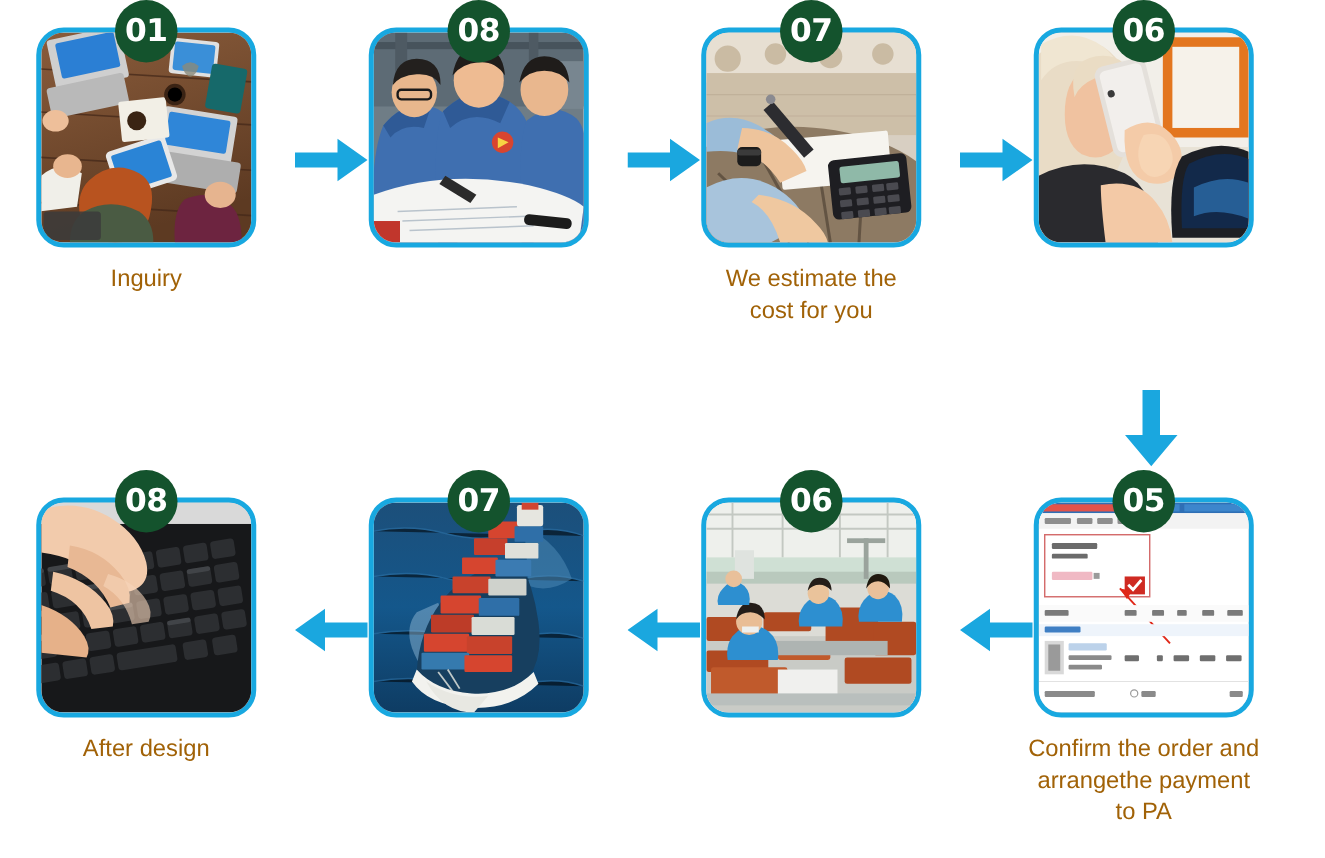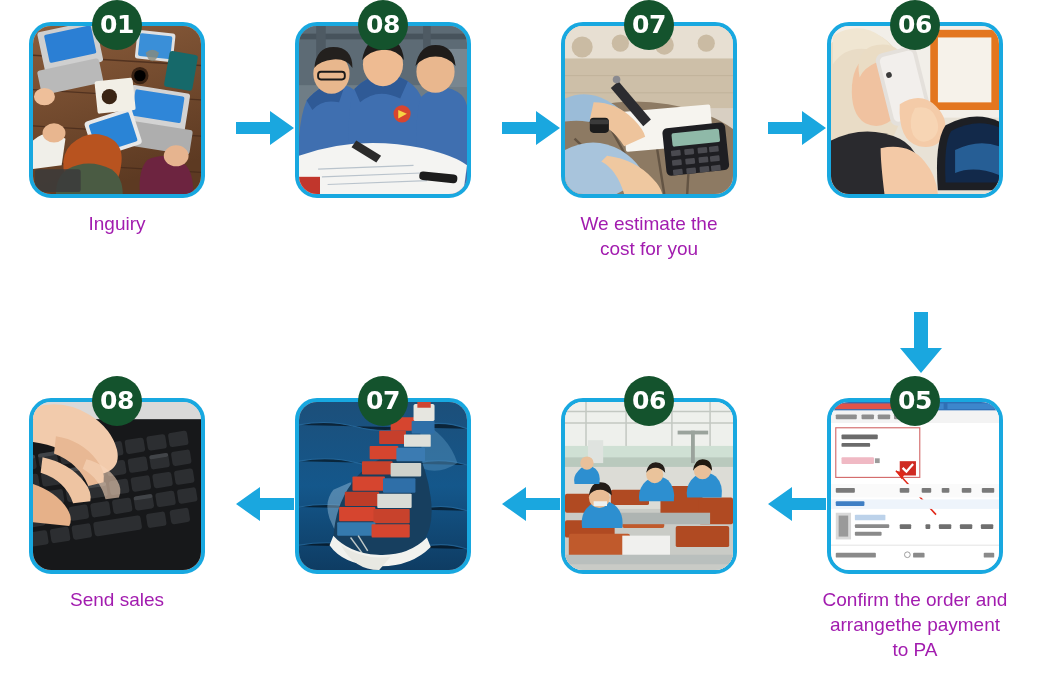--- a/index.html
+++ b/index.html
@@ -63,21 +63,21 @@
     text-align: center;
     letter-spacing: -0.5px;
     z-index: 4;
     font-family: "DejaVu Sans", sans-serif;
   }
 
   .caption {
     margin-top: 13px;
     font-size: 19px;
     line-height: 25px;
-    color: #a21caf;
+    color: #a16207;
     white-space: pre-line;
     font-family: "Liberation Sans", sans-serif;
   }
 
   
   .arrow {
     position: absolute;
   }
   .arrow svg { display: block; }
 </style>
@@ -547,16 +547,16 @@
           </g>
           <path d="M0 6 q32 -10 60 8 q22 14 28 36 q4 18 -12 24 q-18 6 -30 -10 q-14 -18 -46 -22z" fill="#f2cbac"></path>
           <path d="M24 36 q26 4 42 24 q10 12 8 24 l-16 4 q-10 -24 -36 -34z" fill="#e8b894"></path>
           <path d="M10 58 q28 6 44 26 q8 10 6 20 l-18 2 q-8 -24 -34 -32z" fill="#eec4a2"></path>
           <path d="M0 86 q24 8 36 26 q6 10 2 18 l-38 -4z" fill="#e6b189"></path>
           <path d="M56 60 q22 6 32 22 q6 10 2 18 l-14 2 q-6 -22 -24 -32z" fill="#f6d6ba" opacity="0.6"></path>
         </svg>
       </div>
       <div class="badge">08</div>
     </div>
-    <div class="caption">Send sales</div>
+    <div class="caption">After design</div>
   </div>
 
 </div>
 
 </body></html>

